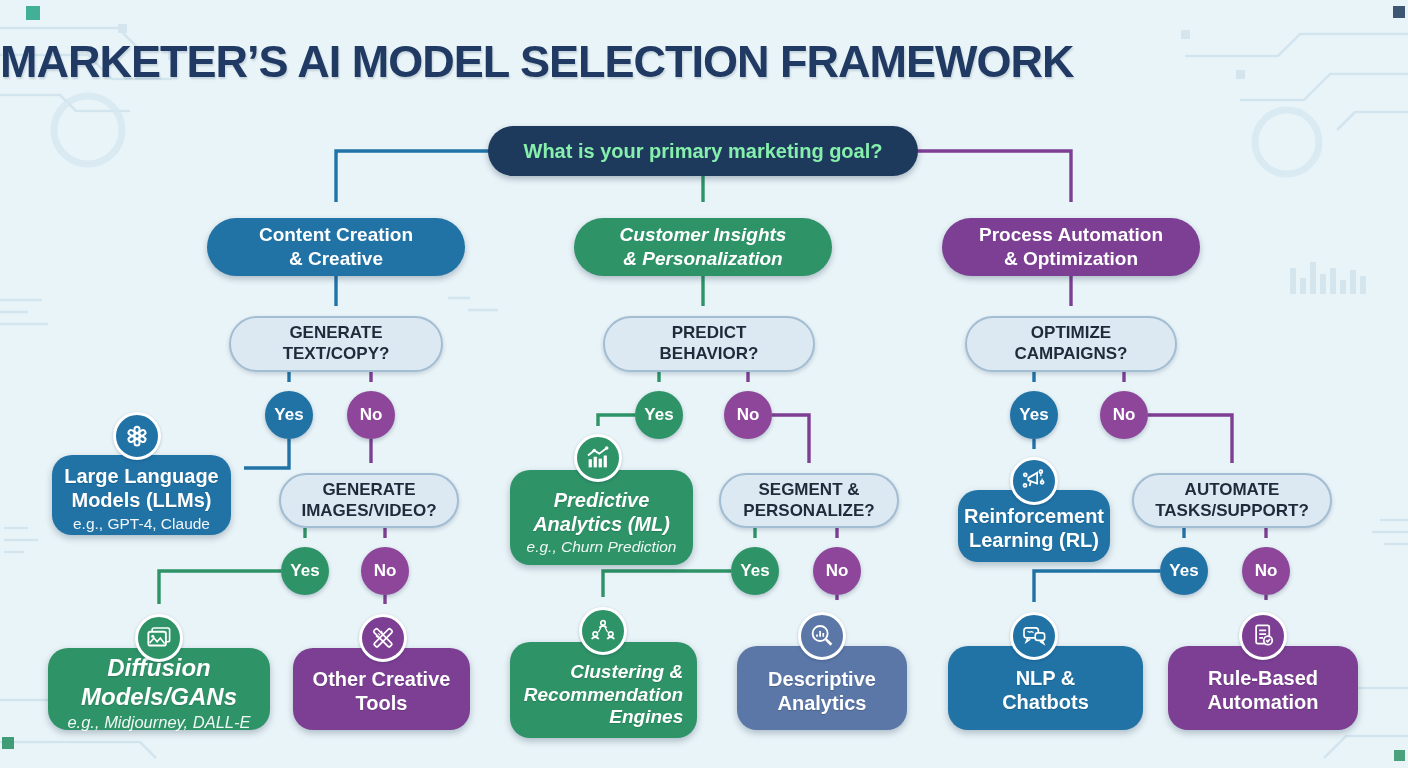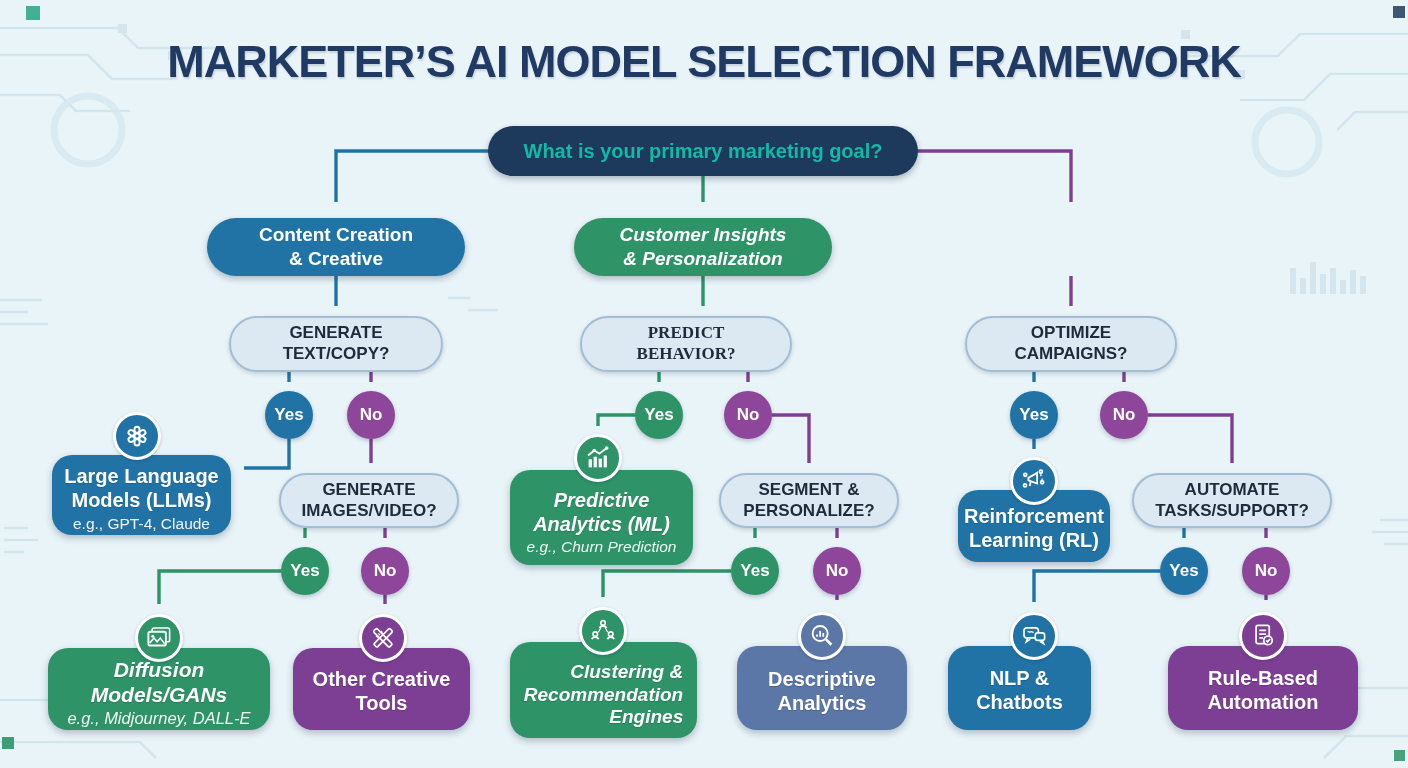--- a/index.html
+++ b/index.html
@@ -5,38 +5,38 @@
   html,body{margin:0;padding:0;background:#dfeef4;}
   #stage{
     position:relative;width:1408px;height:768px;overflow:hidden;
     background:#e9f4f8;
     font-family:"Liberation Sans","DejaVu Sans",sans-serif;
   }
   
   .bg{position:absolute;inset:0;pointer-events:none;}
   
   .title{
-    position:absolute;top:36px;left:0;width:100%;text-align:center;
+    position:absolute;top:36px;left:0;width:100%;text-align:left;
     font-size:45px;font-weight:800;letter-spacing:-1px;color:#203a63;
     text-shadow:1px 2px 2px rgba(30,60,90,.18);
   }
   
   .edges{position:absolute;left:0;top:0;pointer-events:none;}
   .edges path{fill:none;stroke-width:3.4px;}
   .e-blue{stroke:#2173a6;}
   .e-green{stroke:#2e9367;}
   .e-purple{stroke:#7d3f93;}
   
   .pill,.node,.circle,.decision{position:absolute;box-sizing:border-box;
     display:flex;flex-direction:column;align-items:center;justify-content:center;
     text-align:center;}
   .multiline{white-space:pre-line;}
   .root{
     left:488px;top:126px;width:430px;height:50px;border-radius:26px;
-    background:#1d3a5c;color:#14b8a6;font-size:20px;font-weight:bold;
+    background:#1d3a5c;color:#86efac;font-size:20px;font-weight:bold;
     box-shadow:0 3px 6px rgba(15,40,70,.3);
   }
   .branch{
     top:218px;width:258px;height:58px;border-radius:29px;color:#fff;
     font-size:19px;font-weight:bold;line-height:1.25;
     box-shadow:0 3px 6px rgba(15,40,70,.28);
   }
   .decision{
     background:#dce9f3;border:2px solid #a3bdd3;border-radius:28px;
     color:#1e2b3a;font-size:17px;font-weight:bold;line-height:1.22;
@@ -168,26 +168,30 @@
   </div>
 
   <div class="pill branch n-blue" style="left:207px;">
     <span class="multiline">Content Creation
 &amp; Creative</span>
   </div>
   <div class="pill branch n-green" style="left:574px;">
     <span class="multiline">Customer Insights
 &amp; Personalization</span>
   </div>
+  <div class="pill branch n-purple" style="left:942px;">
+    <span class="multiline">Process Automation
+&amp; Optimization</span>
+  </div>
 
   <div class="decision d1" style="left:229px;width:214px;">
     <span class="multiline">GENERATE
 TEXT/COPY?</span>
   </div>
-  <div class="decision d1" style="left:580px;width:212px;font-family:Liberation Serif, serif;">
+  <div class="decision d1" style="left:603px;width:212px;">
     <span class="multiline">PREDICT
 BEHAVIOR?</span>
   </div>
   <div class="decision d1" style="left:965px;width:212px;">
     <span class="multiline">OPTIMIZE
 CAMPAIGNS?</span>
   </div>
 
   <div class="circle r1 c-blue" style="left:265px;">
       <span>Yes</span>
@@ -286,21 +290,21 @@
       <circle cx="5" cy="7" r="1.2"></circle>
           <circle cx="4.8" cy="15.5" r="1.2"></circle>
       <circle cx="17.5" cy="4.5" r="1.2"></circle>
           <circle cx="18.5" cy="13" r="1.2"></circle>
       <path d="M17.5,6 v2.2 M18.5,10 v1.6" stroke-width="1"></path>
     </g>
       </svg>
   </div>
 
   <div class="node n-green" style="left:48px;top:648px;width:222px;height:82px;padding-top:14px;">
-    <div class="t multiline" style="font-size:21px;">Diffusion Models/GANs</div>
+    <div class="t multiline" style="font-size:24px;">Diffusion Models/GANs</div>
     <div class="s" style="font-size:16.5px;">e.g., Midjourney, DALL-E</div>
   </div>
   <div class="badge n-green" style="left:135px;top:614px;">
     <svg viewBox="0 0 24 24">
       <rect x="6.5" y="4" width="14" height="11" rx="1.5" fill="none" stroke="#fff" stroke-width="1.3"></rect>
       <rect x="3.5" y="7" width="14" height="11" rx="1.5" fill="#2e9367" stroke="#fff" stroke-width="1.5"></rect>
       <circle cx="7" cy="10.5" r="1.2" fill="#fff"></circle>
       <path d="M4.5,16 l3.5-4 2.5,3 2.5-3 3.5,4.5" stroke="#fff" fill="none" stroke-width="1.3"></path>
     </svg>
   </div>
@@ -343,21 +347,21 @@
 Analytics</div>
   </div>
   <div class="badge n-slate" style="left:798px;top:612px;">
     <svg viewBox="0 0 24 24">
       <circle cx="10.5" cy="10" r="6" stroke="#fff" stroke-width="1.5" fill="none"></circle>
       <path d="M8,12.5 V10.8 M10.5,12.5 V8 M13,12.5 V9.6" stroke="#fff" stroke-width="1.4" fill="none"></path>
       <path d="M15,14.5 l4.5,4.5" stroke="#fff" stroke-width="2.1" fill="none"></path>
     </svg>
   </div>
 
-  <div class="node n-blue" style="left:948px;top:646px;width:143px;height:84px;padding-top:12px;">
+  <div class="node n-blue" style="left:948px;top:646px;width:195px;height:84px;padding-top:12px;">
     <div class="t multiline">NLP &amp;
 Chatbots</div>
   </div>
   <div class="badge n-blue" style="left:1010px;top:612px;">
     <svg viewBox="0 0 24 24">
         <g stroke="#fff" stroke-width="1.3" fill="none">
       <rect x="4" y="5.5" width="11.5" height="8" rx="2.2"></rect>
       <path d="M7,13.5 l-1.2,3.2 3.2-2.2"></path>
       <path d="M6.8,8.7 c0.8,-1 1.6,1 2.4,0 c0.8,-1 1.6,1 2.4,0" stroke-width="1"></path>
       <rect x="13" y="9.5" width="7.5" height="6" rx="2" fill="#2173a6"></rect>

